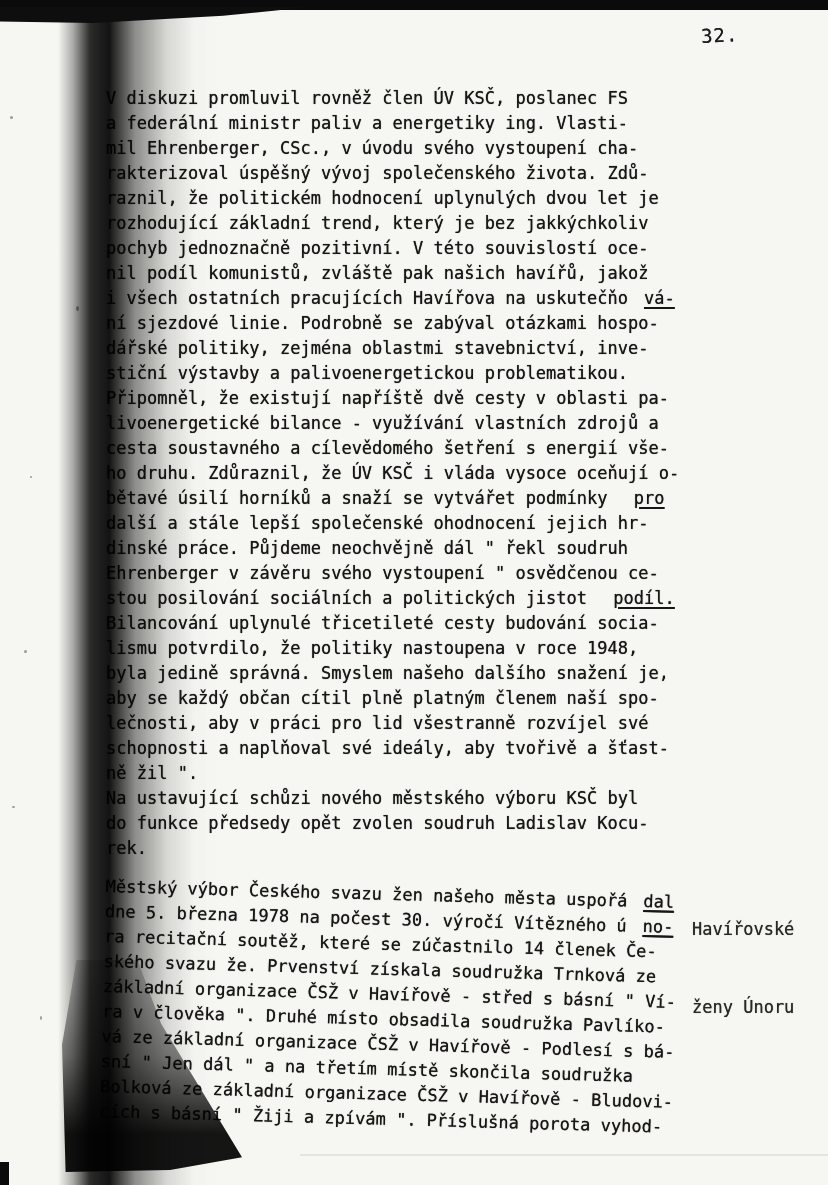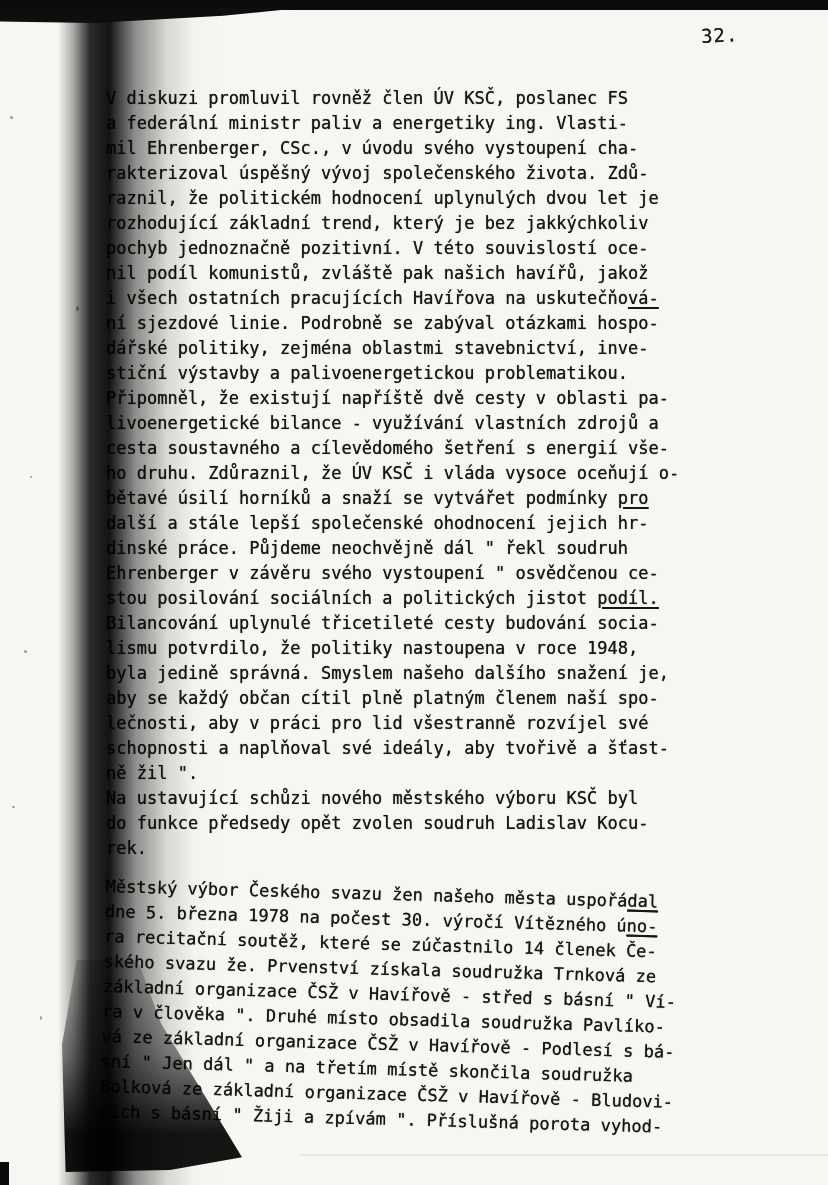--- a/index.html
+++ b/index.html
@@ -59,21 +59,21 @@
     text-shadow:0 0 0.6px rgba(0,0,0,0.8);
     z-index:2;
   }
   .text-col{
     position:absolute;left:106px;top:86px;width:590px;
     font-size:17px;line-height:25px;color:#181614;
     text-shadow:0 0 0.8px rgba(15,13,10,0.85);
     z-index:2;
   }
   .tline{white-space:pre;}
-  .tline u{text-decoration-thickness:2px;text-underline-offset:3px;}
+  .tline u{text-decoration-thickness:2px;text-underline-offset:3px;padding-left:16px;}
   .para{transform-origin:0 0;}
   .para3{transform:rotate(1.6deg);margin-top:13px;}
   .margin-note{
     position:absolute;left:692px;top:864px;
     font-size:17px;line-height:26px;color:#2a2824;
     text-shadow:0 0 0.7px rgba(30,28,24,0.8);
     z-index:2;white-space:pre;
   }
   .speck{position:absolute;background:#9a9a96;border-radius:50%;z-index:1;}
   .s1{left:76px;top:306px;width:3px;height:5px;}
@@ -136,20 +136,24 @@
         <div class="tline">ského svazu že. Prvenství získala soudružka Trnková ze</div>
         <div class="tline">základní organizace ČSŽ v Havířově - střed s básní " Ví-</div>
         <div class="tline">ra v člověka ". Druhé místo obsadila soudružka Pavlíko-</div>
         <div class="tline">vá ze základní organizace ČSŽ v Havířově - Podlesí s bá-</div>
         <div class="tline">sní " Jen dál " a na třetím místě skončila soudružka</div>
         <div class="tline">Bolková ze základní organizace ČSŽ v Havířově - Bludovi-</div>
         <div class="tline">cích s básní " Žiji a zpívám ". Příslušná porota vyhod-</div>
       </div>
   </div>
 
+  <div class="margin-note">
+    <div>Havířovské</div>
+    <div>ženy Únoru</div>
+  </div>
 
   <div class="gutter"></div>
   <div class="gutter-wedge"></div>
   <div class="corner-mark"></div>
   <div class="faint-line"></div>
 
   <div class="speck s1"></div>
   <div class="speck s2"></div>
   <div class="speck s3"></div>
   <div class="speck s4"></div>

